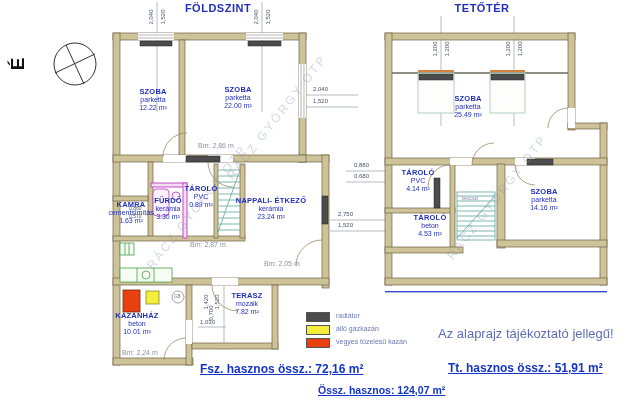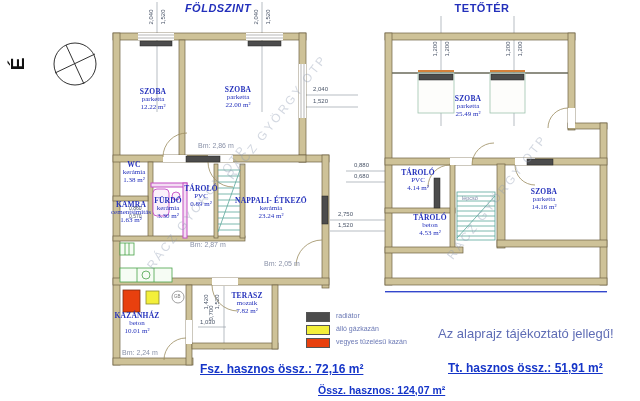--- a/index.html
+++ b/index.html
@@ -1,20 +1,20 @@
 <!DOCTYPE html>
 <html><head>
 <meta charset="utf-8">
 <style>
   html,body{margin:0;padding:0;background:#ffffff;}
   #stage{position:relative;width:640px;height:401px;background:#ffffff;overflow:hidden;
          font-family:"Liberation Sans", sans-serif;}
   .abs{position:absolute;}
   .title{font-size:11px;font-weight:bold;color:#2330bb;letter-spacing:.5px;text-align:center;}
-  .room{position:absolute;text-align:center;color:#2330bb;line-height:1.12;pointer-events:none;font-family:Liberation Serif, serif;}
+  .room{position:absolute;text-align:center;color:#2330bb;line-height:1.12;pointer-events:none;}
   .rn{font-size:7.5px;font-weight:bold;letter-spacing:.2px;}
   .rm{font-size:7px;}
   .ra{font-size:7px;}
   .bm{position:absolute;font-size:7px;color:#8a92a8;white-space:nowrap;}
   .dim{position:absolute;font-size:6px;color:#4a5568;white-space:nowrap;}
   .dimv{position:absolute;font-size:6px;color:#4a5568;width:26px;text-align:center;
         transform:rotate(-90deg);white-space:nowrap;}
   .dimt{font-size:5px;}
   .total{position:absolute;font-size:12px;font-weight:bold;color:#1535c8;
          text-decoration:underline;white-space:nowrap;}
@@ -187,21 +187,21 @@
         <line x1="457" y1="221" x2="495" y2="221"></line>
       <line x1="457" y1="226" x2="495" y2="226"></line>
         <line x1="457" y1="231" x2="495" y2="231"></line>
       <line x1="457" y1="236" x2="495" y2="236"></line>
       <line x1="457" y1="238" x2="495" y2="196"></line>
       <rect x="457" y="192" width="38" height="48"></rect>
     </g>
     <rect x="385" y="291" width="222" height="1.4" fill="#3347cc" stroke="none"></rect>
   </svg>
 
-  <div class="abs title" style="left:182px;top:2px;width:72px;font-style:italic;">FÖLDSZINT</div>
+  <div class="abs title" style="left:182px;top:2px;width:72px;">FÖLDSZINT</div>
   <div class="abs title" style="left:450px;top:2px;width:64px;">TETŐTÉR</div>
   <div class="compass-n" style="left:12px;top:53px;">É</div>
 
   <div class="wm" style="left:120px;top:200px;">RÁCZ GYÖRGY OTP</div>
   <div class="wm" style="left:420px;top:190px;">RÁCZ GYÖRGY OTP</div>
   <div class="wm" style="left:200px;top:110px;">RÁCZ GYÖRGY OTP</div>
 
   <div class="room" style="left:113px;top:88px;width:80px;">
     <div class="rn">SZOBA</div>
     <div class="rm">parketta</div>
@@ -209,25 +209,20 @@
   </div>
   <div class="room" style="left:198px;top:86px;width:80px;">
     <div class="rn">SZOBA</div>
     <div class="rm">parketta</div>
     <div class="ra">22.00 m²</div>
   </div>
   <div class="room" style="left:221px;top:197px;width:100px;">
     <div class="rn">NAPPALI- ÉTKEZŐ</div>
     <div class="rm">kerámia</div>
     <div class="ra">23.24 m²</div>
-  </div>
-  <div class="room" style="left:104px;top:161px;width:60px;">
-    <div class="rn">WC</div>
-    <div class="rm">kerámia</div>
-    <div class="ra">1.38 m²</div>
   </div>
   <div class="room" style="left:94px;top:201px;width:74px;">
     <div class="rn">KAMRA</div>
     <div class="rm">cementsimítás</div>
     <div class="ra">1.63 m²</div>
   </div>
   <div class="room" style="left:133px;top:197px;width:70px;">
     <div class="rn">FÜRDŐ</div>
     <div class="rm">kerámia</div>
     <div class="ra">3.30 m²</div>

